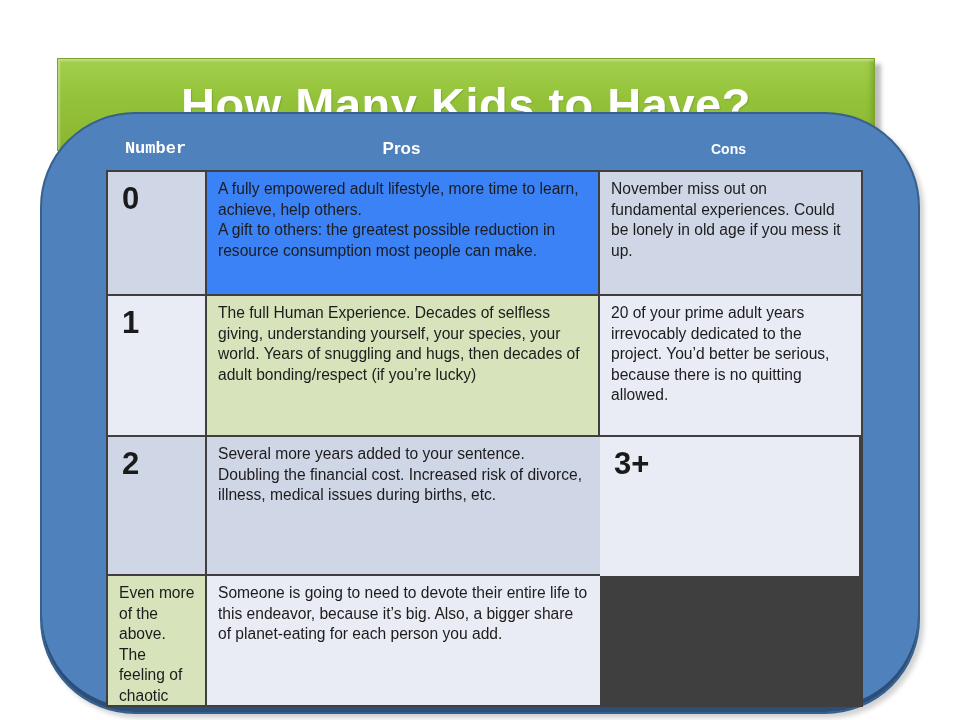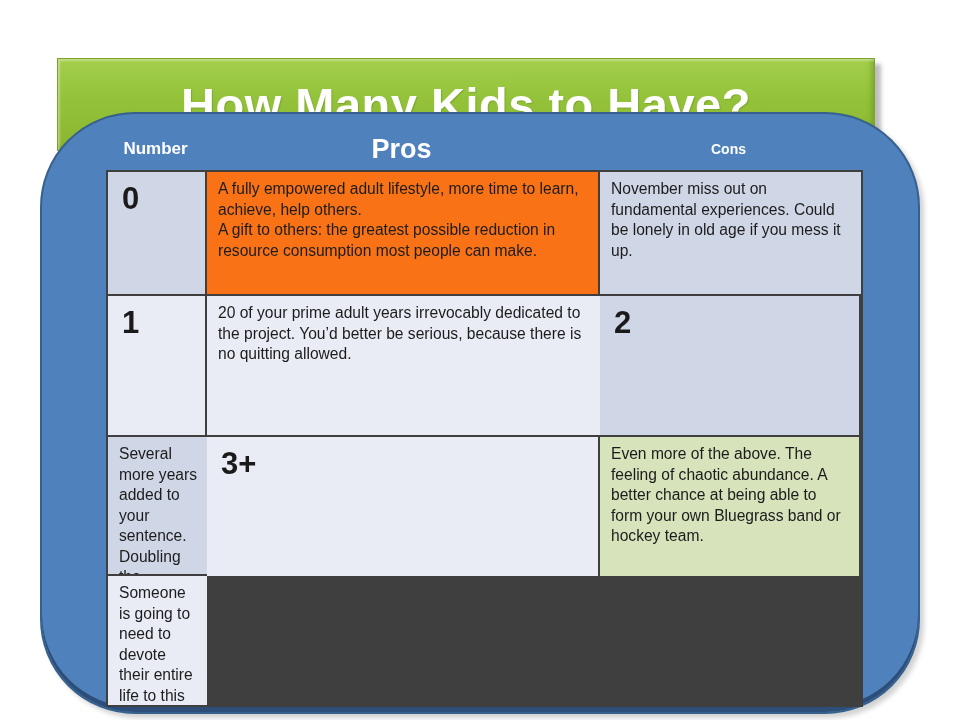--- a/index.html
+++ b/index.html
@@ -52,22 +52,22 @@
   
   .col-headers { position: absolute; top: 16px; left: 0; width: 100%; height: 38px; }
   .hdr {
     position: absolute;
     color: #ffffff;
     font-weight: bold;
     text-align: center;
     line-height: 38px;
     white-space: nowrap;
   }
-  .hdr-number { left: 64px;  width: 99px;  font-size: 17px; }
-  .hdr-pros   { left: 163px; width: 393px; font-size: 27px; }
+  .hdr-number { left: 64px;  width: 99px;  font-size: 17px; font-family: Liberation Mono, monospace; }
+  .hdr-pros   { left: 163px; width: 393px; font-size: 17px; }
   .hdr-cons   { left: 556px; width: 261px; font-size: 14px; }
 
   
   .table {
     position: absolute;
     left: 64px; top: 56px;
     display: grid;
     grid-template-columns: 99px 393px 261px;
     grid-template-rows: 124px 141px 139px 129px;
     border: 2px solid #3f3f3f;
@@ -92,21 +92,21 @@
     line-height: 1.32;
     color: #1c1c1c;
     padding: 7px 10px 6px 11px;
   }
   .cell.txt p { margin: 0; }
   .cell.txt p + p { }
 
   
   .lav-dark  { background: #cfd6e6; }  
   .lav-light { background: #e9ecf5; }  
-  .grn-light { background: #f97316; }  
+  .grn-light { background: #3b82f6; }  
   .grn-dark  { background: #d6e3bb; }  
 </style>
 </head>
 <body>
 
 <div class="slide">
 
   <div class="banner">
     <div class="banner-title">How Many Kids to Have?</div>
   </div>
@@ -124,20 +124,23 @@
       <div class="cell num lav-dark">0</div>
       <div class="cell txt grn-light">
         <p>A fully empowered adult lifestyle, more time to learn, achieve, help others.</p>
         <p>A gift to others: the greatest possible reduction in resource consumption most people can make.</p>
       </div>
       <div class="cell txt lav-dark last-col">
         <p>November miss out on fundamental experiences. Could be lonely in old age if you mess it up.</p>
       </div>
 
       <div class="cell num lav-light">1</div>
+      <div class="cell txt grn-dark">
+        <p>The full Human Experience. Decades of selfless giving, understanding yourself, your species, your world. Years of snuggling and hugs, then decades of adult bonding/respect (if you’re lucky)</p>
+      </div>
       <div class="cell txt lav-light last-col">
         <p>20 of your prime adult years irrevocably dedicated to the project. You’d better be serious, because there is no quitting allowed.</p>
       </div>
 
       <div class="cell num lav-dark">2</div>
       <div class="cell txt lav-dark last-col">
         <p>Several more years added to your sentence. Doubling the financial cost. Increased risk of divorce, illness, medical issues during births, etc.</p>
       </div>
 
       <div class="cell num lav-light last-row">3+</div>

